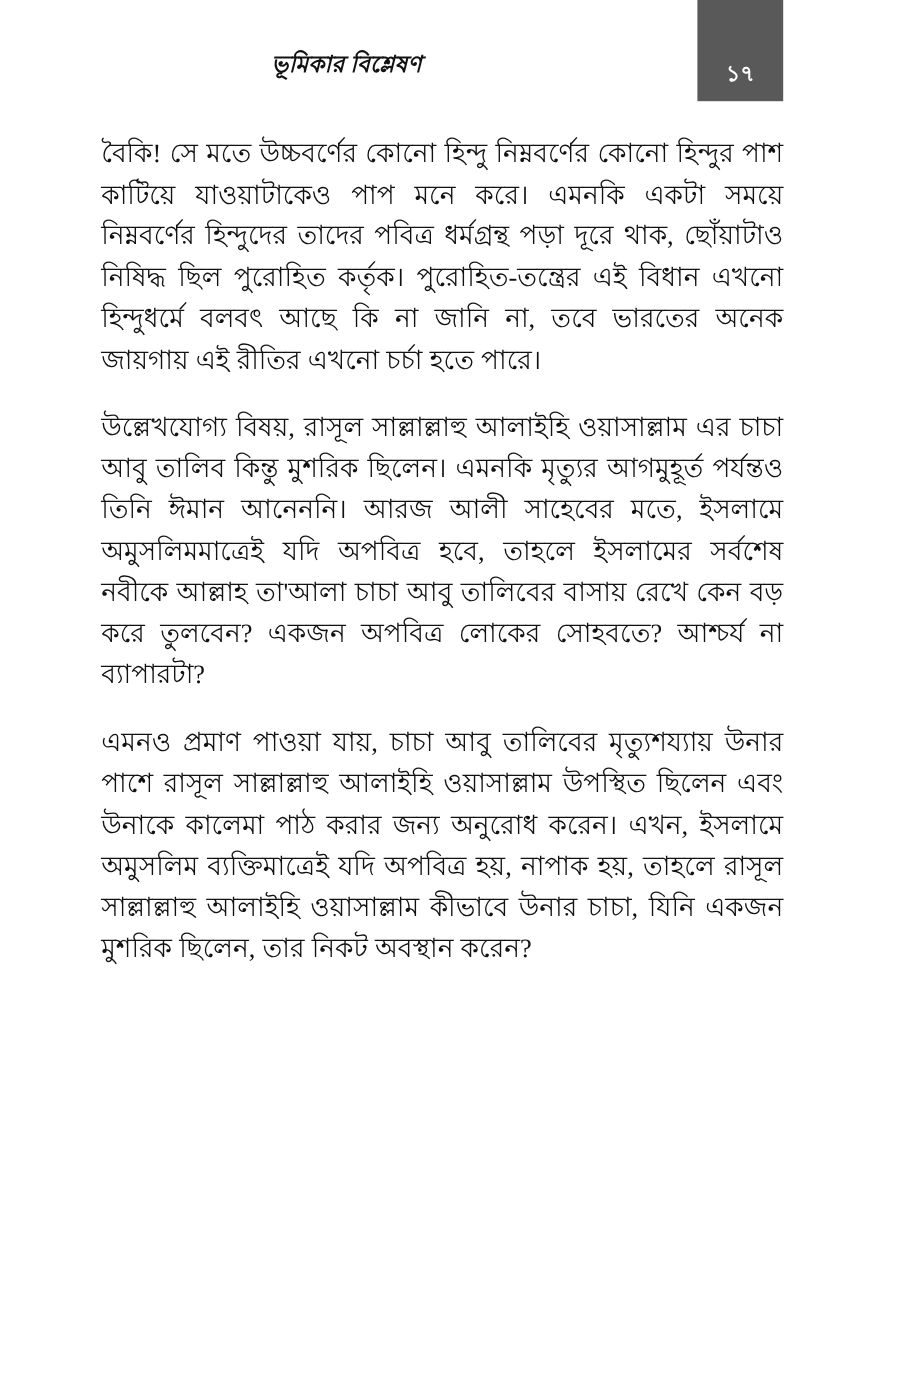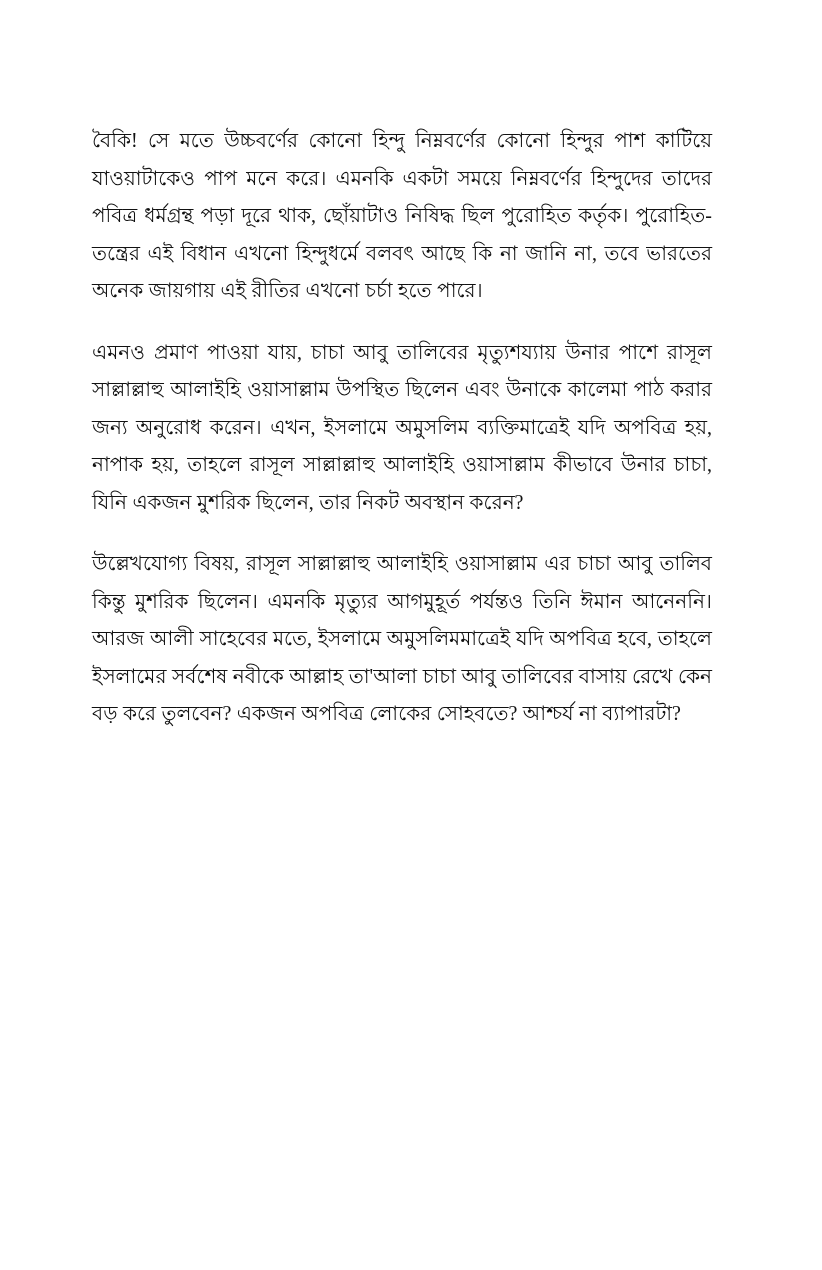--- a/index.html
+++ b/index.html
@@ -69,37 +69,44 @@
   
   .content {
     position: absolute;
     left: 92px;
     top: 122px;
     width: 620px;
   }
 
   .para {
     margin: 0 0 24px 0;
-    font-size: 20px;
+    font-size: 24px;
     line-height: 37.5px;
     text-align: justify;
     text-justify: inter-word;
     color: #111111;
     word-spacing: 0.5px;
   }
 
   .para:last-child {
     margin-bottom: 0;
   }
 </style>
 </head>
 <body>
 
 <div class="page">
 
+  <div class="header">
+    <div class="header-title">ভূমিকার বিশ্লেষণ</div>
+
+    <div class="page-number-box">
+      <div class="page-number">১৭</div>
+    </div>
+  </div>
 
   <div class="content">
     <p class="para">বৈকি! সে মতে উচ্চবর্ণের কোনো হিন্দু নিম্নবর্ণের কোনো হিন্দুর পাশ কাটিয়ে যাওয়াটাকেও পাপ মনে করে। এমনকি একটা সময়ে নিম্নবর্ণের হিন্দুদের তাদের পবিত্র ধর্মগ্রন্থ পড়া দূরে থাক, ছোঁয়াটাও নিষিদ্ধ ছিল পুরোহিত কর্তৃক। পুরোহিত-তন্ত্রের এই বিধান এখনো হিন্দুধর্মে বলবৎ আছে কি না জানি না, তবে ভারতের অনেক জায়গায় এই রীতির এখনো চর্চা হতে পারে।</p>
+    <p class="para">উল্লেখযোগ্য বিষয়, রাসূল সাল্লাল্লাহু আলাইহি ওয়াসাল্লাম এর চাচা আবু তালিব কিন্তু মুশরিক ছিলেন। এমনকি মৃত্যুর আগমুহূর্ত পর্যন্তও তিনি ঈমান আনেননি। আরজ আলী সাহেবের মতে, ইসলামে অমুসলিমমাত্রেই যদি অপবিত্র হবে, তাহলে ইসলামের সর্বশেষ নবীকে আল্লাহ তা'আলা চাচা আবু তালিবের বাসায় রেখে কেন বড় করে তুলবেন? একজন অপবিত্র লোকের সোহবতে? আশ্চর্য না ব্যাপারটা?</p>
     <p class="para">এমনও প্রমাণ পাওয়া যায়, চাচা আবু তালিবের মৃত্যুশয্যায় উনার পাশে রাসূল সাল্লাল্লাহু আলাইহি ওয়াসাল্লাম উপস্থিত ছিলেন এবং উনাকে কালেমা পাঠ করার জন্য অনুরোধ করেন। এখন, ইসলামে অমুসলিম ব্যক্তিমাত্রেই যদি অপবিত্র হয়, নাপাক হয়, তাহলে রাসূল সাল্লাল্লাহু আলাইহি ওয়াসাল্লাম কীভাবে উনার চাচা, যিনি একজন মুশরিক ছিলেন, তার নিকট অবস্থান করেন?</p>
-    <p class="para">উল্লেখযোগ্য বিষয়, রাসূল সাল্লাল্লাহু আলাইহি ওয়াসাল্লাম এর চাচা আবু তালিব কিন্তু মুশরিক ছিলেন। এমনকি মৃত্যুর আগমুহূর্ত পর্যন্তও তিনি ঈমান আনেননি। আরজ আলী সাহেবের মতে, ইসলামে অমুসলিমমাত্রেই যদি অপবিত্র হবে, তাহলে ইসলামের সর্বশেষ নবীকে আল্লাহ তা'আলা চাচা আবু তালিবের বাসায় রেখে কেন বড় করে তুলবেন? একজন অপবিত্র লোকের সোহবতে? আশ্চর্য না ব্যাপারটা?</p>
   </div>
 
 </div>
 
 </body></html>

